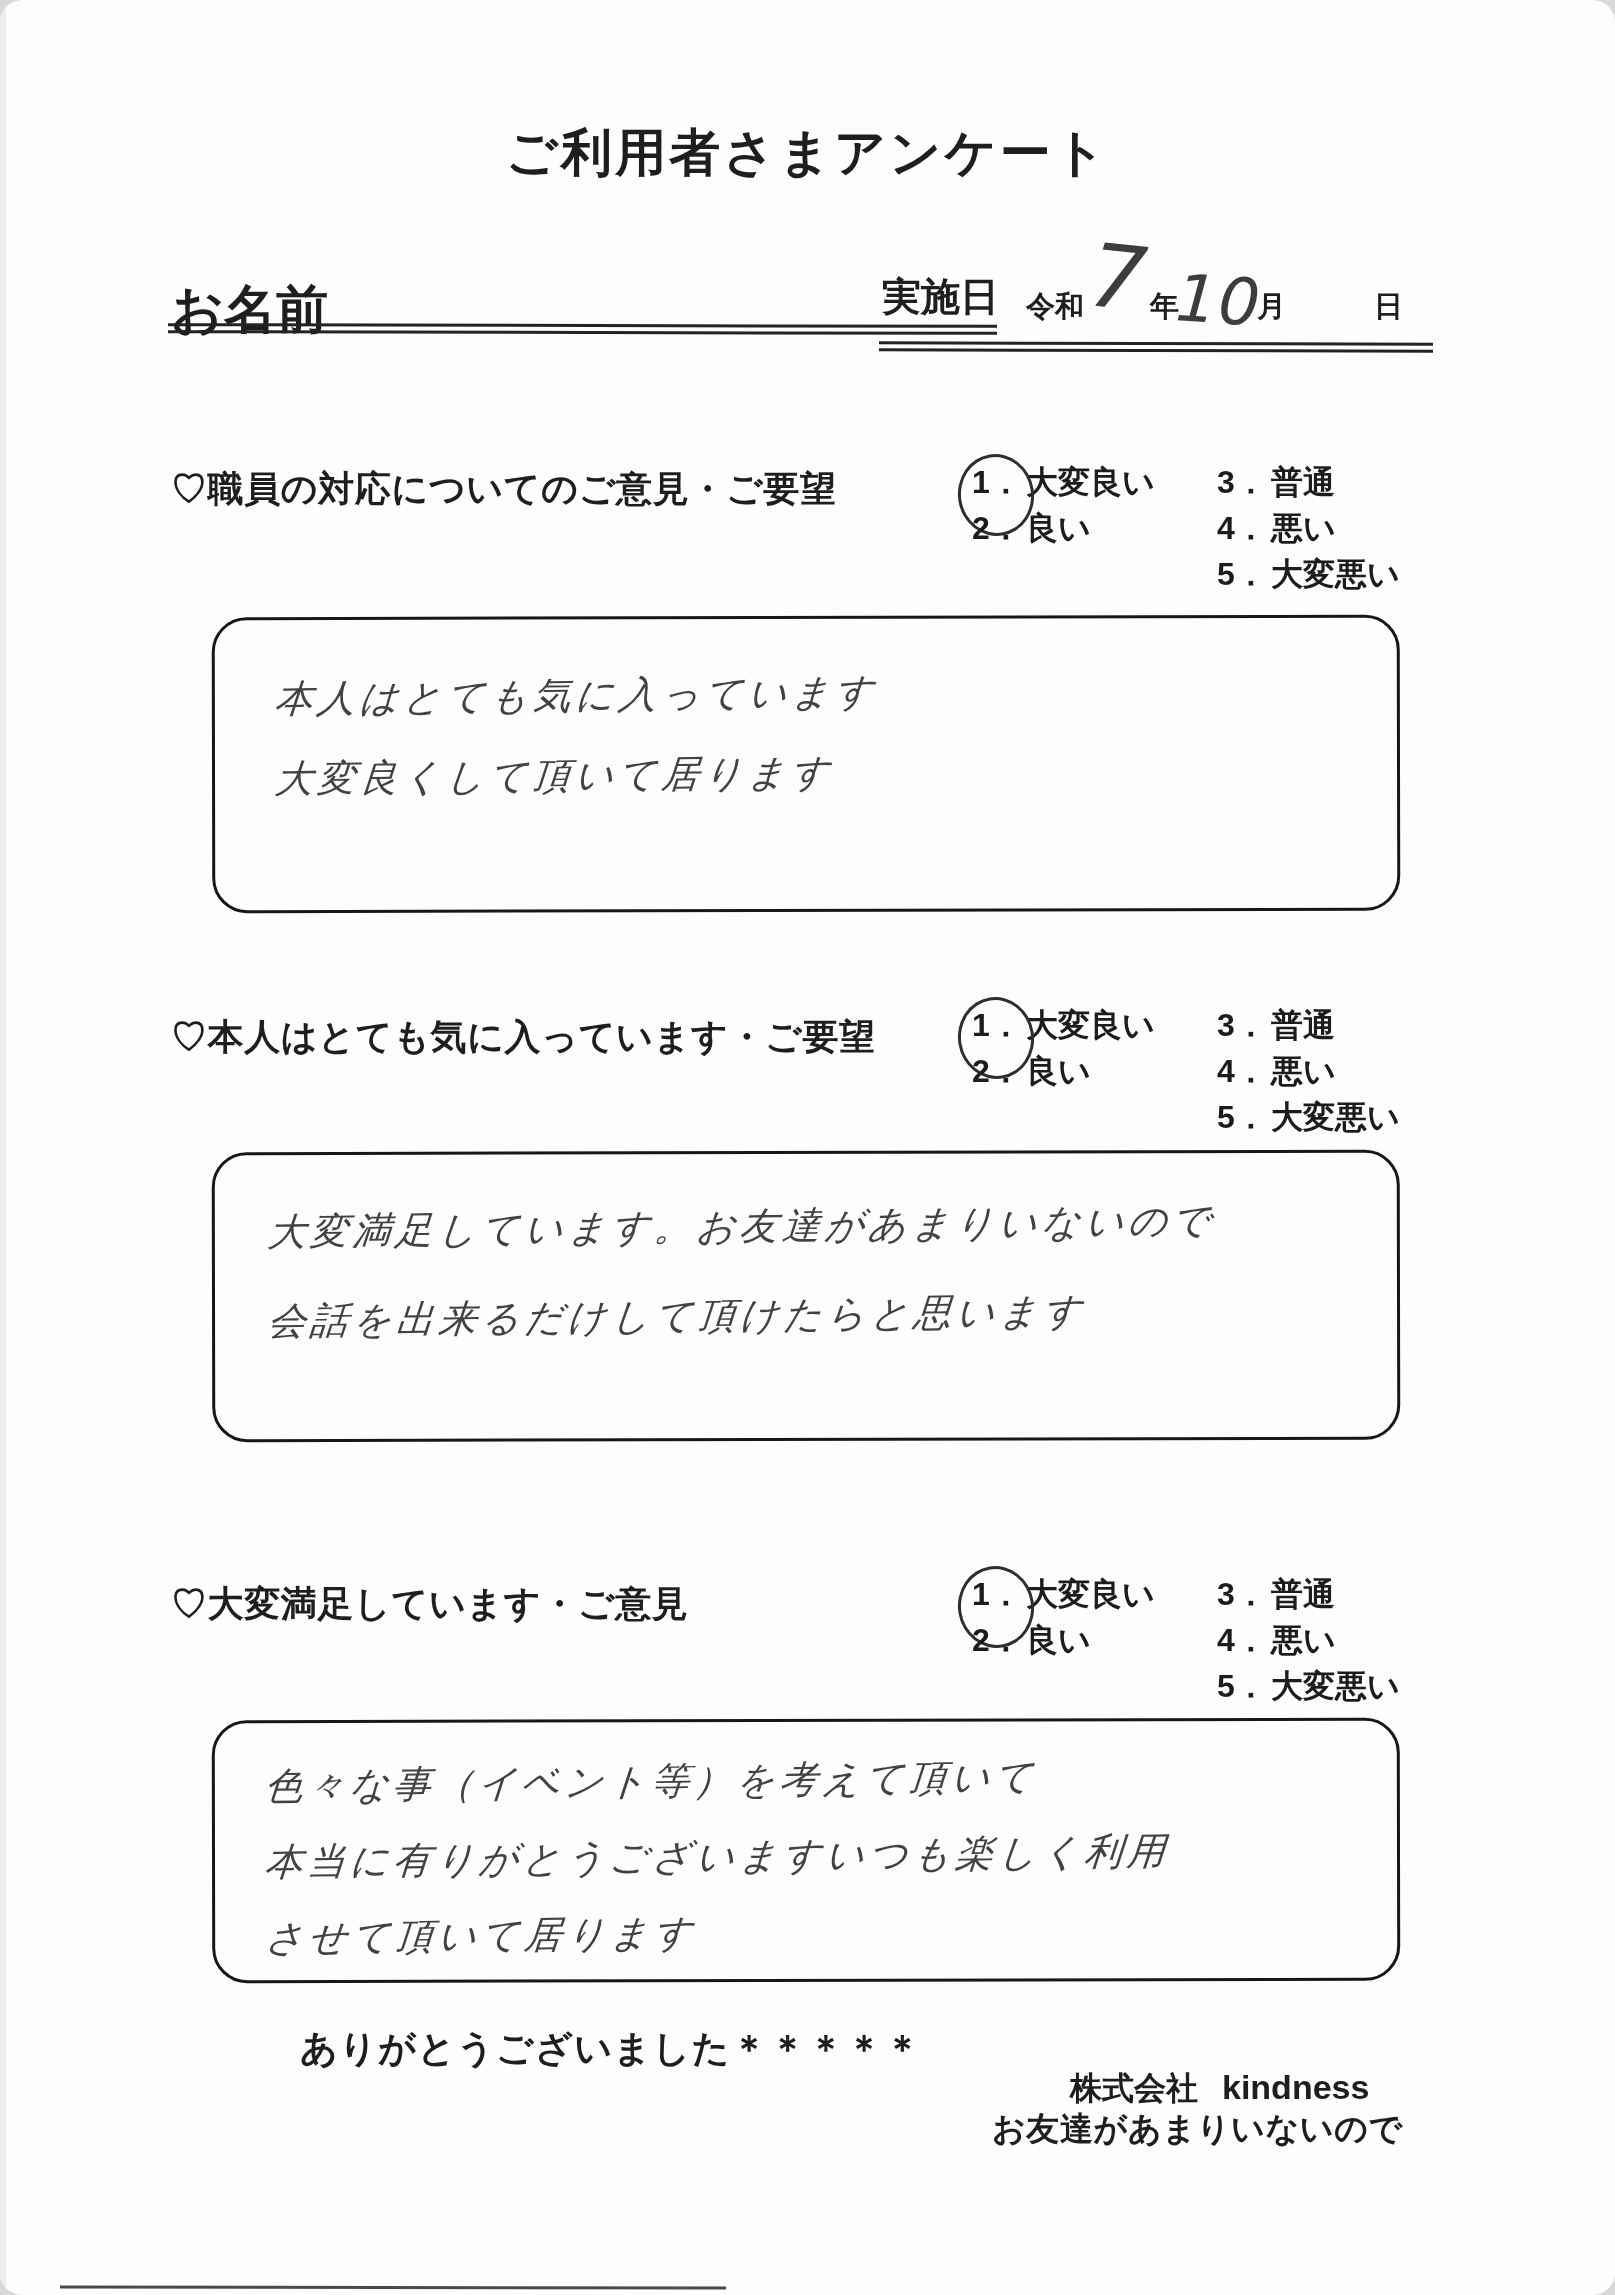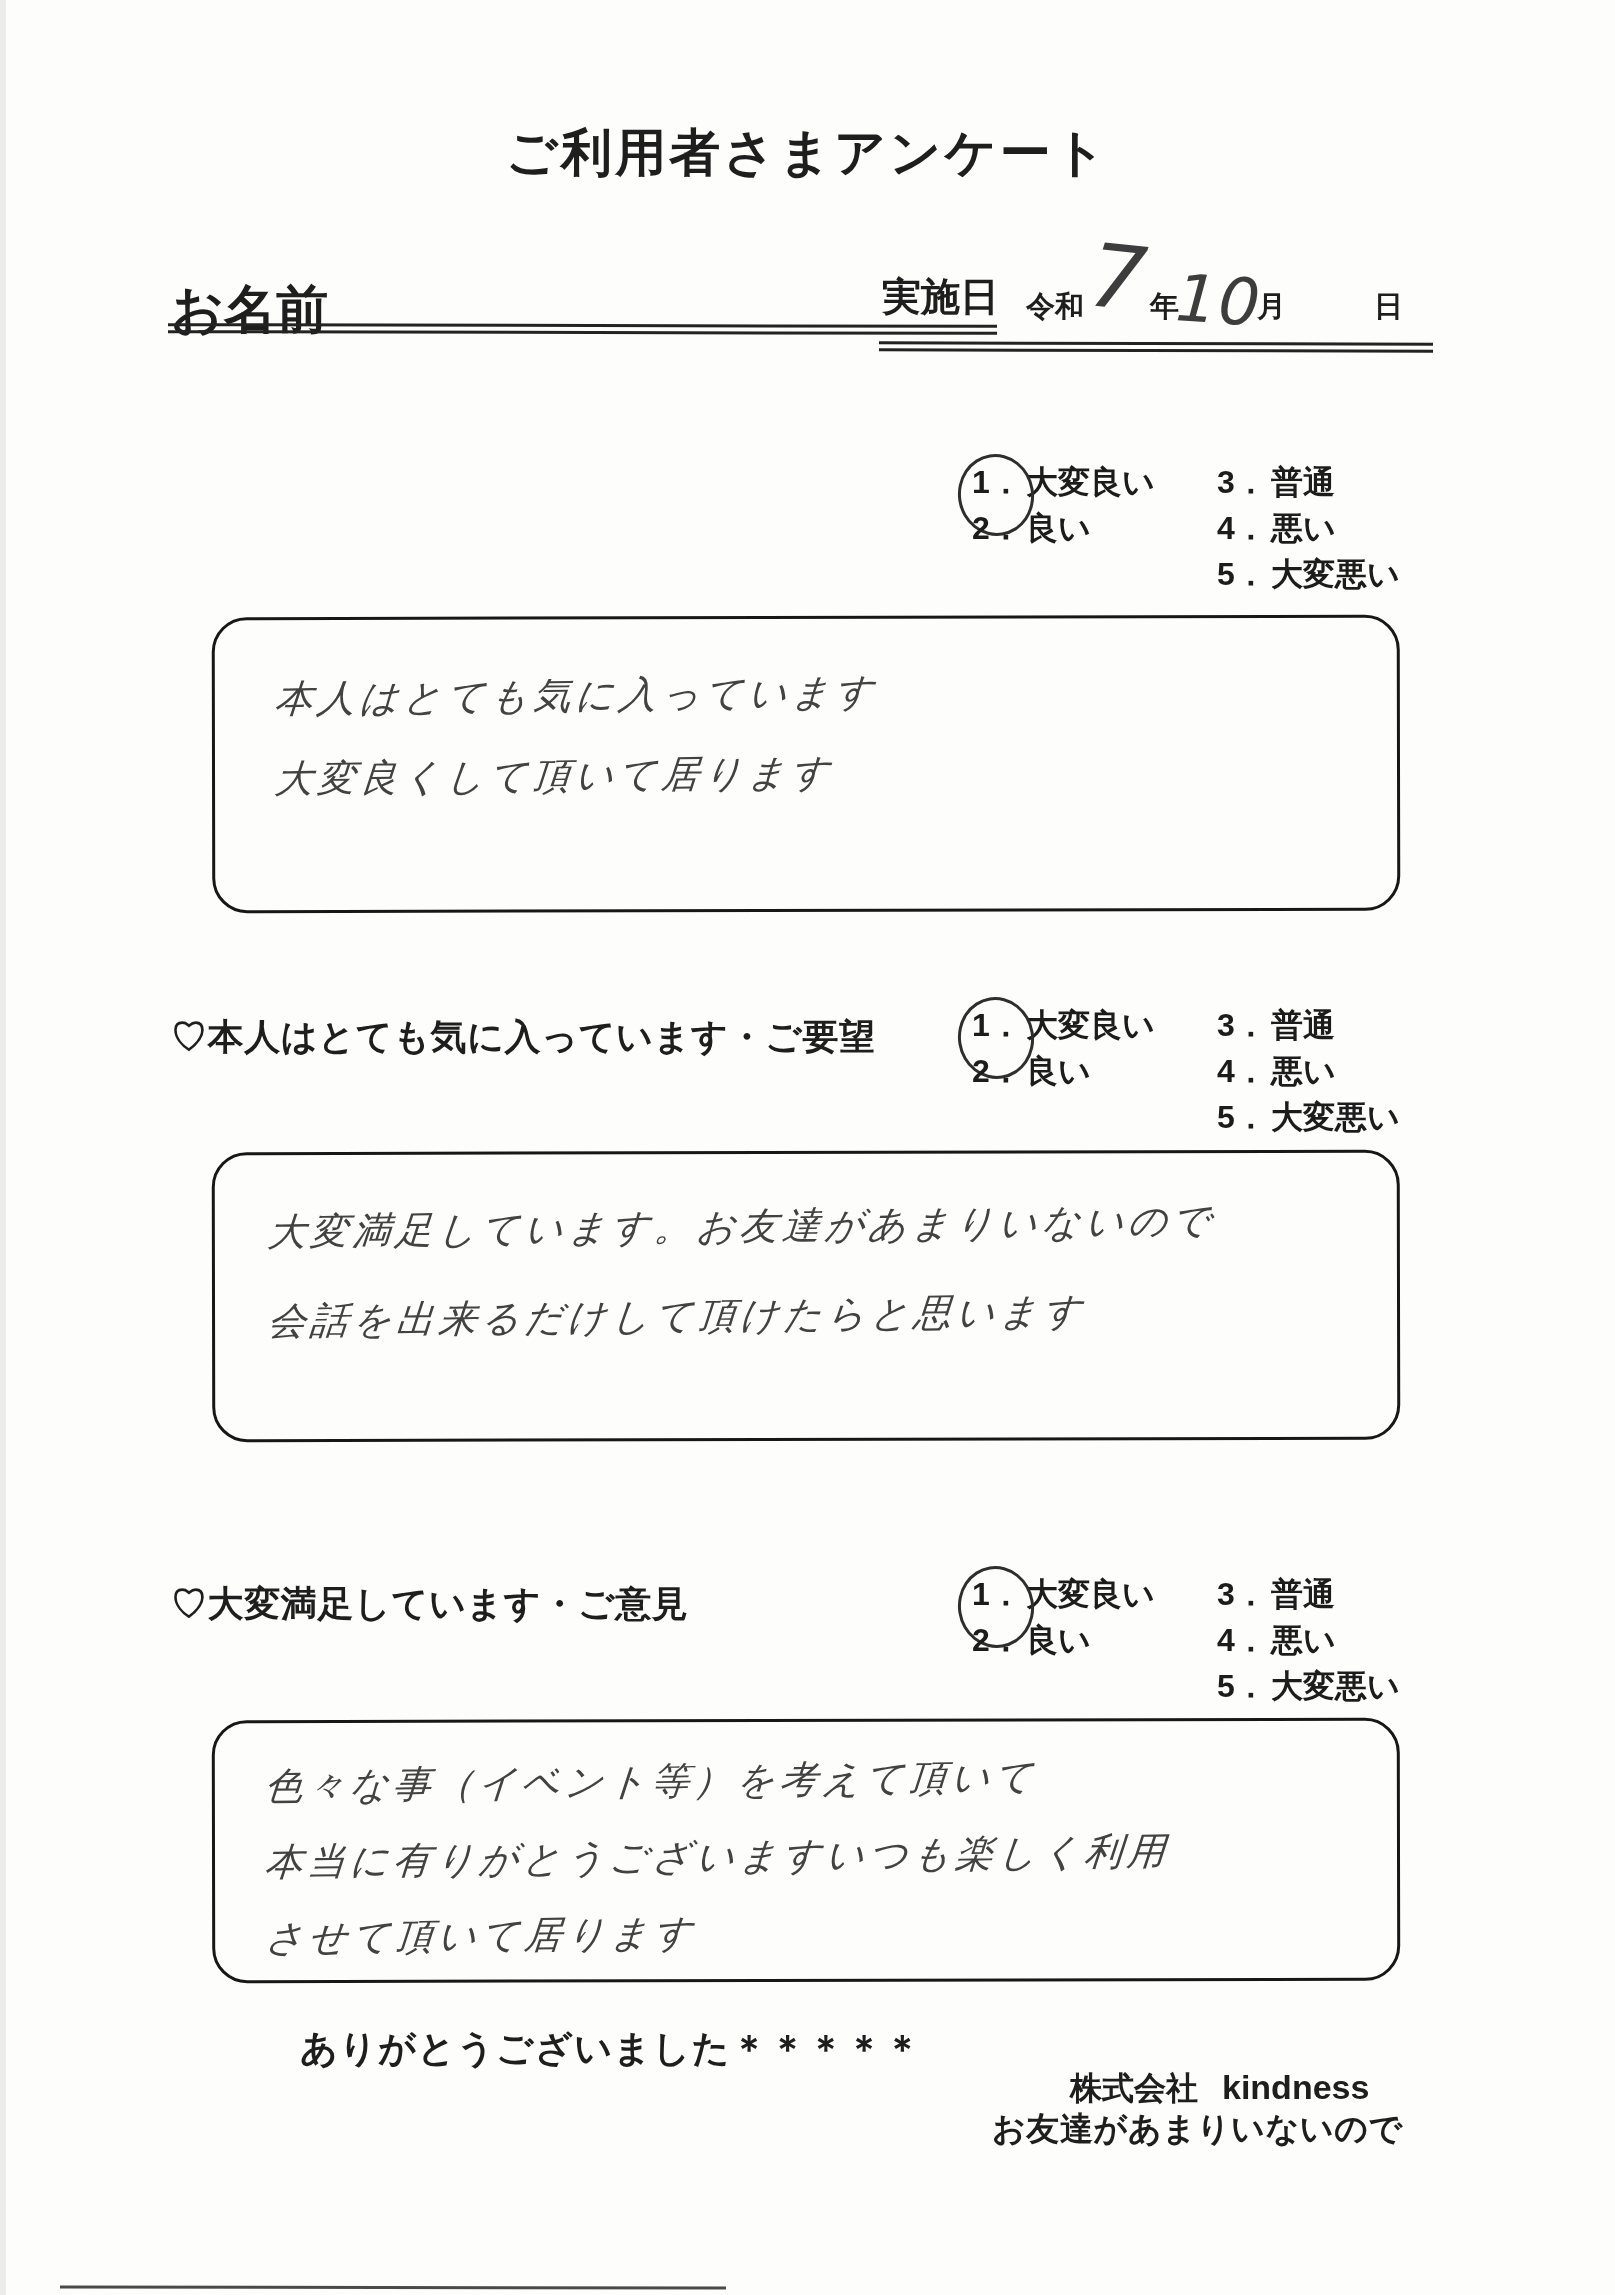--- a/index.html
+++ b/index.html
@@ -3,20 +3,21 @@
 <meta charset="utf-8">
 <style>
   html,body{margin:0;padding:0;background:#d8d8d8;}
   .page{
     position:relative;
     width:1615px;height:2295px;
     background:#fdfdfc;
     font-family:"Liberation Sans", sans-serif;
     color:#1c1c1c;
     overflow:hidden;
+    border-radius:22px;
   }
   .abs{position:absolute;}
   .print{font-weight:bold;color:#1e1e1e;}
   .title{
     top:119px;left:50%;transform:translateX(-50%);
     font-size:51px;letter-spacing:3.1px;white-space:nowrap;
   }
   .name-label{top:275px;left:171px;font-size:52px;}
   .dline{
     height:4.4px;
@@ -92,20 +93,21 @@
 
   <div class="abs print date-label">実施日</div>
   <div class="abs print era">令和</div>
   <div class="abs hand hand-year">7</div>
   <div class="abs print unit" style="top:287px;left:1150px;">年</div>
   <div class="abs hand hand-month">10</div>
   <div class="abs print unit" style="top:287px;left:1257px;">月</div>
   <div class="abs print unit" style="top:287px;left:1374px;">日</div>
   <div class="abs dline dline-right"></div>
 
+  <div class="abs print q-header" style="top:465px;left:171px;">♡職員の対応についてのご意見・ご要望</div>
 
   <div class="abs opts" style="top:461px;left:936px;">
     <div class="opt-col opt-col1">
       <div class="opt-row">
         <div class="sel-circle"></div>
         <span class="num">1．</span><span>大変良い</span>
       </div>
       <div class="opt-row">
         <span class="num">2．</span><span>良い</span>
       </div>

